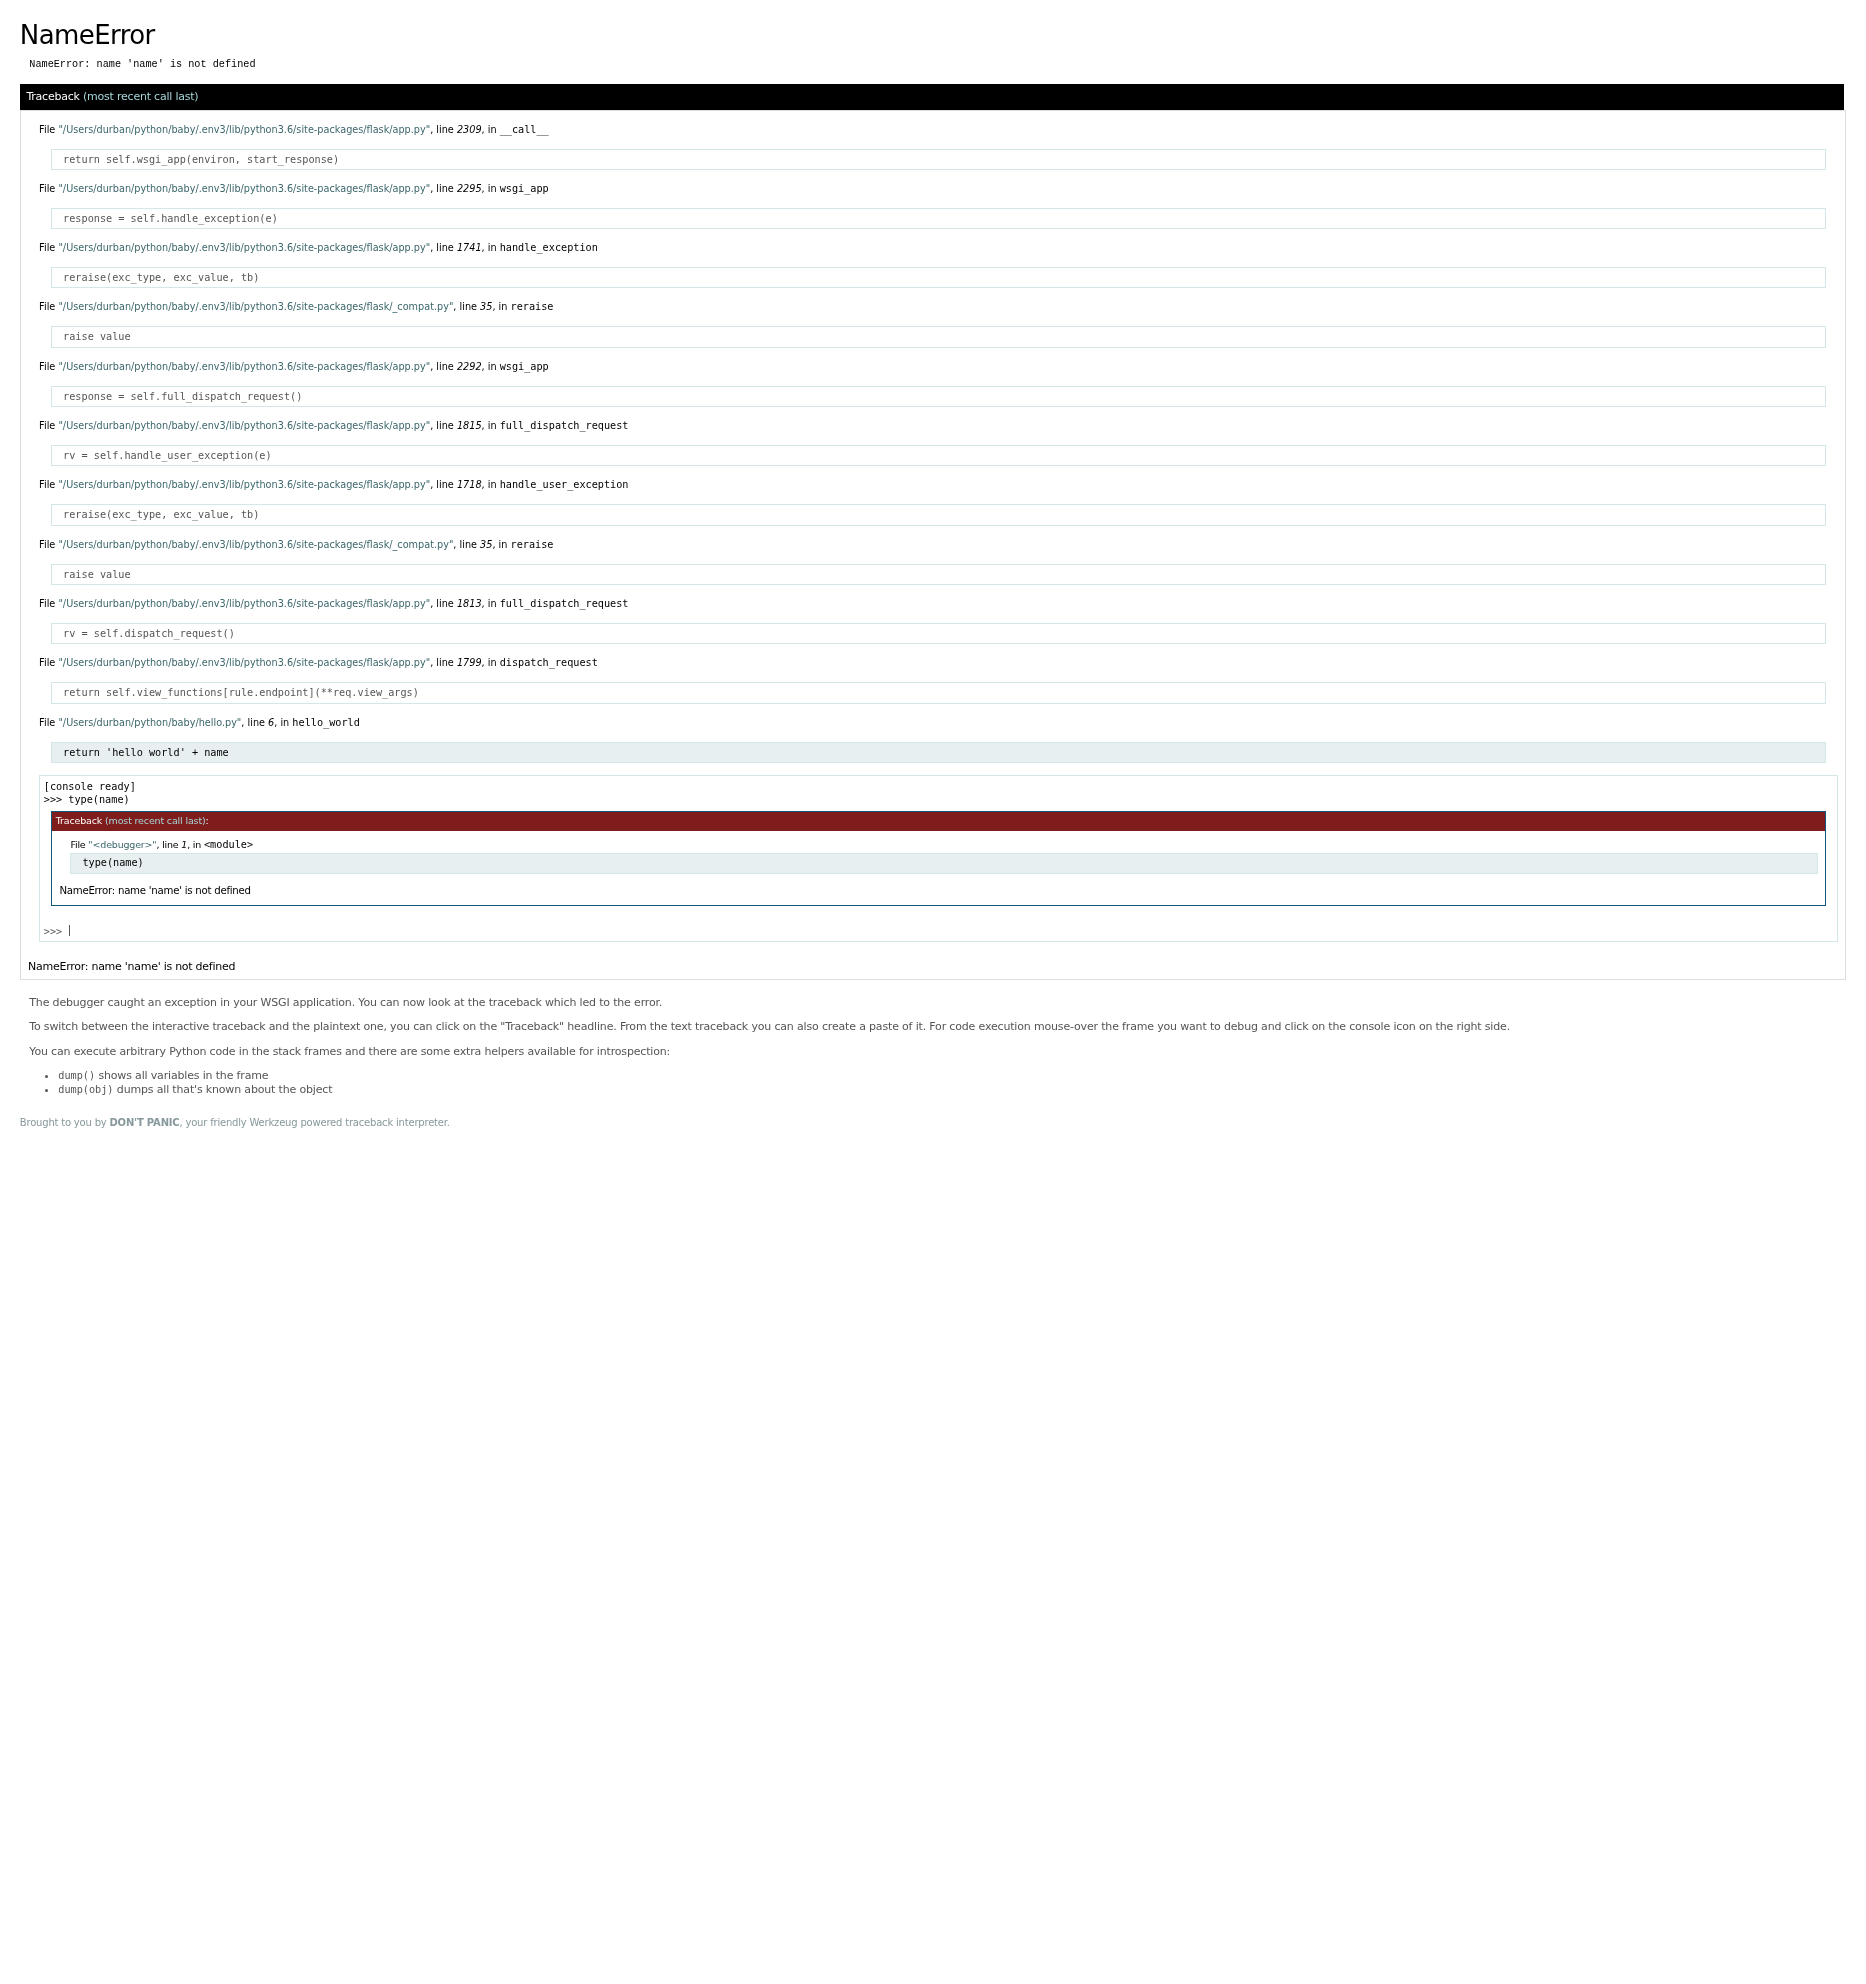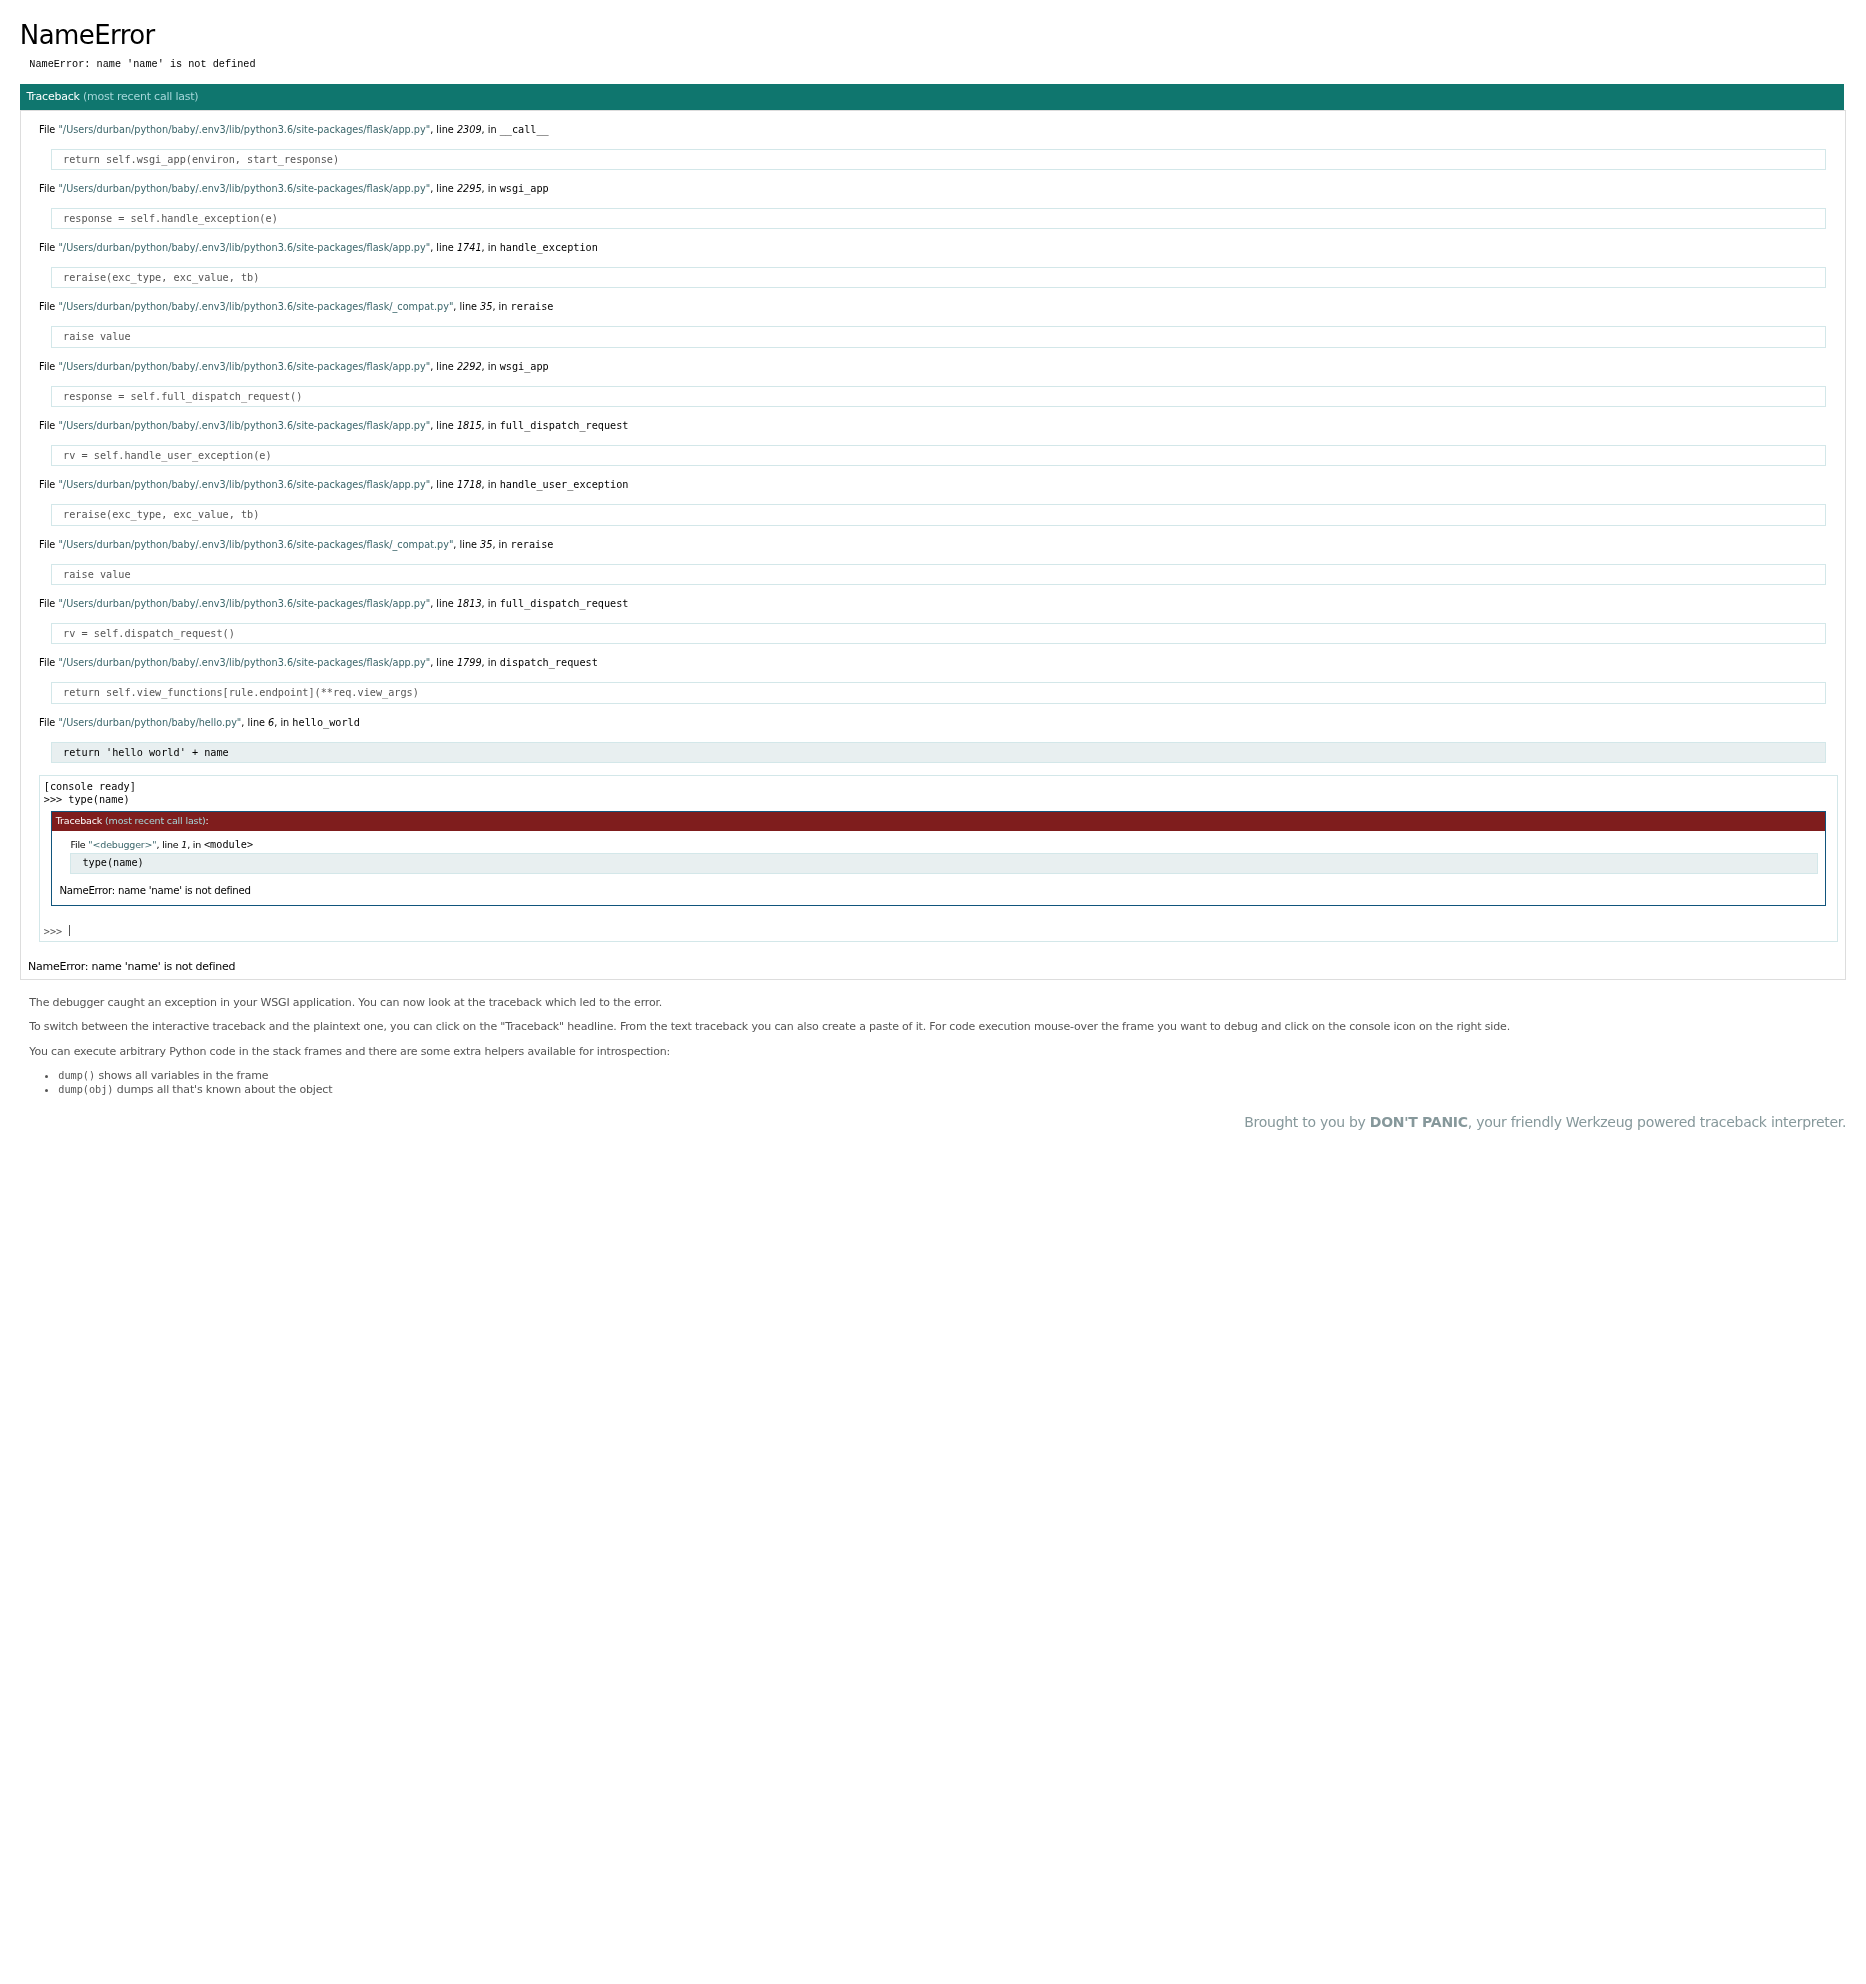--- a/index.html
+++ b/index.html
@@ -16,27 +16,27 @@
        letter-spacing: -0.0226em; }
   div.detail { cursor: pointer; }
   div.detail p { margin: 0 0 5.9px 9.5px; font-size: 10.2px;
                  line-height: 11.7px; white-space: pre-wrap;
                  font-family: "Liberation Mono", monospace; letter-spacing: 0; }
   div.explanation { margin: 17px 9.5px; font-size: 11px; color: #555;
                     line-height: 12.7px; }
   div.explanation p { margin: 12px 0; }
   div.explanation ul { margin: 9.8px 0 12px 0; padding: 0 0 0 29px; position: relative; top: -1.3px; list-style: disc; }
   div.explanation li { list-style: disc; line-height: 14px; }
-  div.footer { font-size: 14px; line-height: 11px; text-align: right;
+  div.footer { font-size: 10px; line-height: 11px; 
                letter-spacing: -0.0194996336996337em;
                margin: 18.3px 0; color: #86989B; }
 
   h2 { font-size: 11px; line-height: 12.4px; margin: 13px 2px 0 0;
        letter-spacing: -0.02em;
-       padding: 6.6px; background-color: #0f766e; color: white; }
+       padding: 6.6px; background-color: #000000; color: white; }
   h2 em, h3 em { font-style: normal; color: #A5D6D9; font-weight: normal; }
 
   div.traceback { border: 0.7px solid #ddd; margin: 0 0 11px 0; padding: 7.3px; }
   div.traceback ul { list-style: none; margin: 0; padding: 0 0 6px 11px; }
   div.traceback h4 { font-size: 9.7px; line-height: 14px; font-weight: normal;
                      letter-spacing: 0em;
                      margin: 4.5px 0 3.4px 0; }
   div.traceback pre { margin: 12px; padding: 4px 0 3.6px 11px;
                       line-height: 11.7px;
                       background-color: #E8EFF0; border: 0.7px solid #D3E7E9;

